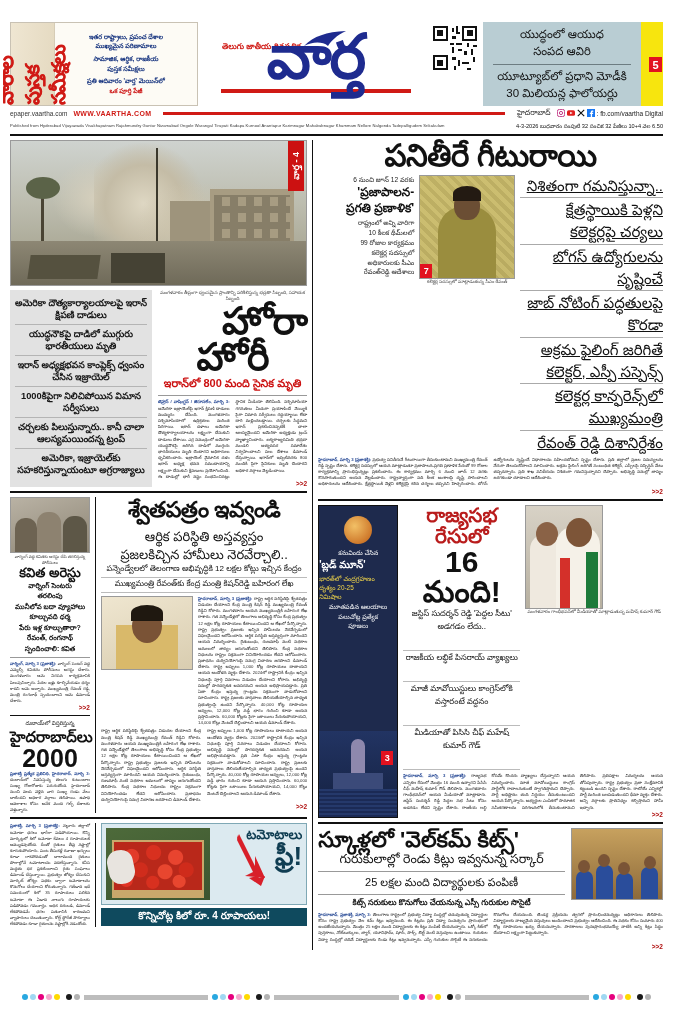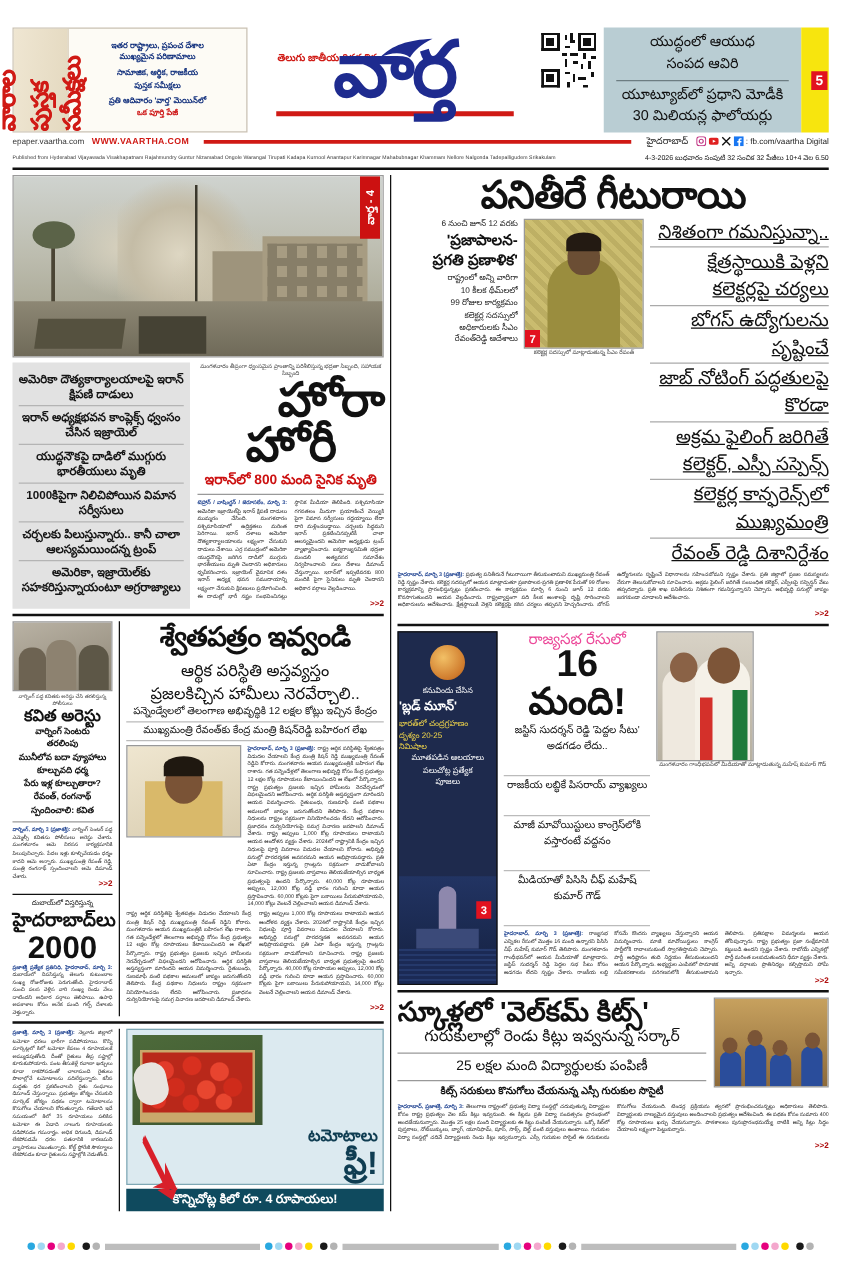--- a/index.html
+++ b/index.html
@@ -139,21 +139,21 @@
   .moon-box .t { text-align: center; color: #fff; font-size: 6.4px; line-height: 1.5; }
   .moon-box .big { font-size: 10px; font-weight: bold; color: #fff; margin: 2px 0; }
   .moon-box .y { color: #f4d84a; font-size: 6.4px; }
   .moon-city { position: absolute; left: 0; right: 0; bottom: 0; height: 86px; background: linear-gradient(180deg,#223463,#14203f); }
   .statue { position:absolute; left:50%; bottom:42px; transform:translateX(-50%); width:14px; height:36px; background:#8e88ad; border-radius:7px 7px 0 0;}
   .plinth { position:absolute; left:50%; bottom:28px; transform:translateX(-50%); width:50px; height:16px; background:#3b4a79; }
   .water { position:absolute; left:0; right:0; bottom:0; height:28px; background: repeating-linear-gradient(0deg,#1b2a55 0 2px,#25396b 2px 4px); }
   .moon-badge { position:absolute; right:4px; bottom:52px; width:12px; height:14px; background:#e2121f; color:#fff; font-size:9px; font-weight:bold; display:flex; align-items:center; justify-content:center; }
 
   
-  .rs-head { font-size: 12px; font-weight: normal; color: #ec4899; text-align: center; line-height: 1.05; }
+  .rs-head { font-size: 20px; font-weight: bold; color: #b91c1c; text-align: center; line-height: 1.05; }
   .rs-num { font-size: 30px; font-weight: bold; color: #111; text-align: center; line-height: 1.0; }
   .rs-sub { font-size: 8.2px; color: #111; text-align: center; line-height: 1.6; }
   .rs-sub span { display: block; border-bottom: 1px solid #bbb; padding-bottom: 17px; }
   .rs-photo { width: 78px; height: 104px; background: linear-gradient(180deg,#d8d2c6,#b7b0a0); position: relative; overflow: hidden; border: 1px solid #999; }
   .rs-p1 { position:absolute; left:4px; bottom:0; width:34px; height:74px; background:#efe9df; border-radius:15px 15px 0 0;}
   .rs-p1h { position:absolute; left:10px; top:16px; width:22px; height:24px; background:#8a6246; border-radius:50%;}
   .rs-p2 { position:absolute; right:2px; bottom:0; width:44px; height:82px; background:#f5f1e8; border-radius:19px 19px 0 0;}
   .rs-p2h { position:absolute; right:10px; top:12px; width:26px; height:29px; background:#7d5538; border-radius:50%;}
   .rs-scarf { position:absolute; right:4px; bottom:0; width:12px; height:56px; background:#1d7a3a; }
   .rs-scarf2 { position:absolute; right:32px; bottom:0; width:10px; height:50px; background:#d4302a; }
@@ -177,21 +177,21 @@
   .side-cap { font-size: 4.2px; color: #444; text-align: center; line-height: 1.35; padding: 1px; }
   .side-h { font-size: 13px; font-weight: bold; color: #111; text-align: center; line-height: 1.1; }
   .side-s { font-size: 7px; color: #111; text-align: center; line-height: 1.5; font-weight: 600; }
   .side-s span { display:block; }
   .side-txt { font-size: 4.2px; color: #2a2a2a; line-height: 1.45; text-align: justify; }
   .hyd-big { font-size: 25px; font-weight: bold; color: #111; text-align: center; line-height: 1; }
   .hyd-h { font-size: 15px; font-weight: bold; color: #111; text-align: center; line-height: 1.2; }
   .hyd-k { font-size: 5.6px; color: #111; text-align: center; line-height: 1.4; }
 
   
-  .tom { background: #dceaf0; border: 1px solid #7fa8b5; padding: 4px; display: flex; gap: 2px; align-items: stretch; flex-direction: column; }
+  .tom { background: #dceaf0; border: 1px solid #7fa8b5; padding: 4px; display: flex; gap: 19px; align-items: stretch; }
   .tom-photo { width: 104px; height: 72px; background: linear-gradient(160deg,#4d6a3a,#3c5530); position: relative; overflow: hidden; }
   .crate { position:absolute; left:6px; top:12px; right:6px; bottom:2px; background:#c9a86b; }
   .tomatoes { position:absolute; left:8px; top:14px; right:8px; bottom:10px; background:
      radial-gradient(circle at 20% 30%, #e23b2a 0 7px, transparent 8px),
      radial-gradient(circle at 45% 22%, #d8301f 0 7px, transparent 8px),
      radial-gradient(circle at 70% 32%, #e8442f 0 7px, transparent 8px),
      radial-gradient(circle at 30% 58%, #d02c1c 0 7px, transparent 8px),
      radial-gradient(circle at 58% 62%, #e8462f 0 7px, transparent 8px),
      radial-gradient(circle at 82% 58%, #cf2b1b 0 7px, transparent 8px),
      radial-gradient(circle at 14% 80%, #e03324 0 6px, transparent 7px),
@@ -357,22 +357,22 @@
         <div class="pole"></div>
         <div class="rubble"></div>
         <div class="lead-tab">
           <span>వార్త - 4</span>
         </div>
       </div>
 
       <div class="lead-body">
         <div class="lead-bullets">
           <div class="b">అమెరికా దౌత్యకార్యాలయాలపై ఇరాన్ క్షిపణి దాడులు</div>
+          <div class="b">యుద్ధనౌకపై దాడిలో ముగ్గురు భారతీయులు మృతి</div>
           <div class="b">ఇరాన్ అధ్యక్షభవన కాంప్లెక్స్ ధ్వంసం చేసిన ఇజ్రాయెల్</div>
-          <div class="b">యుద్ధనౌకపై దాడిలో ముగ్గురు భారతీయులు మృతి</div>
           <div class="b">1000కిపైగా నిలిచిపోయిన విమాన సర్వీసులు</div>
           <div class="b">చర్చలకు పిలుస్తున్నారు.. కానీ చాలా ఆలస్యమయిందన్న ట్రంప్</div>
           <div class="b">అమెరికా, ఇజ్రాయెల్‌కు సహకరిస్తున్నాయంటూ అగ్రరాజ్యాలు</div>
         </div>
         <div class="lead-right">
           <div class="photo-cap">మంగళవారం తీవ్రంగా ధ్వంసమైన ప్రాంతాన్ని పరిశీలిస్తున్న భద్రతా సిబ్బంది, సహాయక సిబ్బంది</div>
           <div class="mega">హోరా</div>
           <div class="mega2">హోరీ</div>
           <div class="sub-red">ఇరాన్‌లో 800 మంది సైనిక మృతి</div>
           <div class="hr-l"></div>

